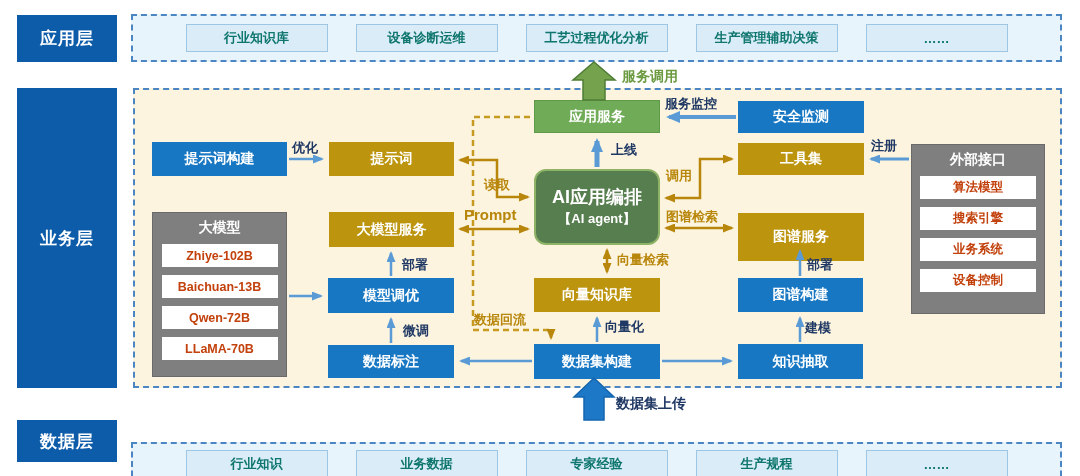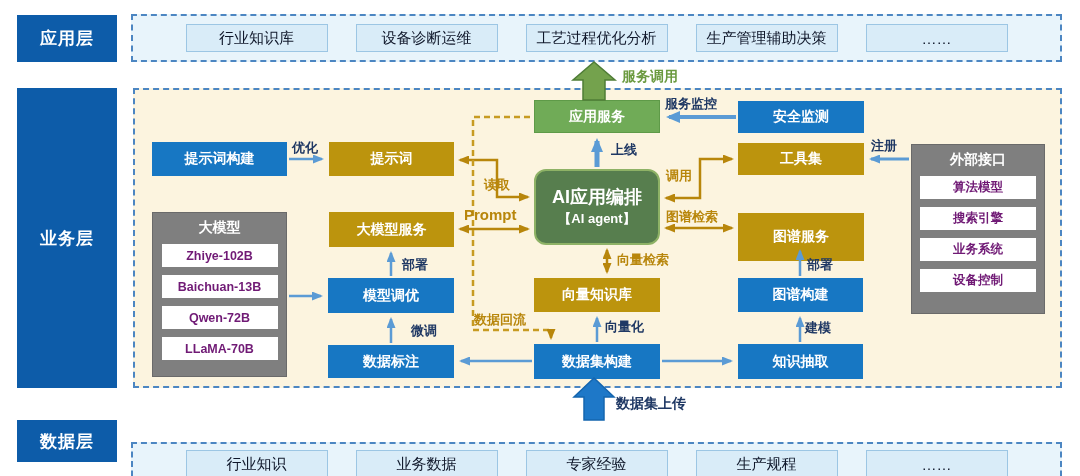--- a/index.html
+++ b/index.html
@@ -13,22 +13,22 @@
     display:flex;align-items:center;justify-content:center;z-index:2;letter-spacing:1px;
   }
   .panel-dashed{
     border:2px dashed #4C86C2;background:#E8F4FB;z-index:1;
   }
   .panel-beige{
     border:2px dashed #4C86C2;background:#FCF4DF;z-index:1;
   }
   .chip-row{position:absolute;left:0;top:0;right:0;bottom:0;display:flex;align-items:center;justify-content:center;gap:28px;}
   .chip{
-    width:140px;height:26px;background:#D9ECF8;border:1px solid #9CC6E4;color:#0f172a;
-    font-weight:normal;font-size:15px;display:flex;align-items:center;justify-content:center;
+    width:140px;height:26px;background:#D9ECF8;border:1px solid #9CC6E4;color:#0f766e;
+    font-weight:bold;font-size:13px;display:flex;align-items:center;justify-content:center;
   }
   .node{
     display:flex;align-items:center;justify-content:center;color:#fff;font-weight:bold;
     font-size:14px;z-index:2;text-align:center;
   }
   .blue{background:#1777C3;}
   .gold{background:#BC940D;}
   .green{background:#70AB57;border:1px solid #5E9A48;}
   .agent{
     background:#577E4E;border:2px solid #8EB266;border-radius:12px;flex-direction:column;
@@ -36,21 +36,21 @@
   }
   .agent .l1{font-size:18px;font-weight:bold;}
   .agent .l2{font-size:13px;font-weight:bold;}
   .gray-panel{
     background:#7F7F7F;border:1px solid #6A6A6A;z-index:2;display:flex;flex-direction:column;
     align-items:center;padding:3px 0 10px 0;
   }
   .gray-panel .gp-title{color:#fff;font-weight:bold;font-size:14px;height:24px;display:flex;align-items:center;}
   .gray-panel .gp-items{display:flex;flex-direction:column;gap:8px;margin-top:4px;}
   .chip-white{
-    width:116px;height:23px;background:#ffffff;color:#701a75;font-weight:bold;font-size:12.5px;
+    width:116px;height:23px;background:#ffffff;color:#c2410c;font-weight:bold;font-size:12.5px;
     display:flex;align-items:center;justify-content:center;
   }
   .edge-label{position:absolute;z-index:4;font-weight:bold;font-size:13px;white-space:nowrap;}
   .navy{color:#1F3864;}
   .gold-t{color:#B8860B;}
   .green-t{color:#6B9A3F;font-family:Liberation Mono, monospace;}
   .prompt-t{font-size:15px;}
   .big-t{font-size:14px;}
   svg.overlay{position:absolute;left:0;top:0;z-index:3;pointer-events:none;}
 </style>
@@ -162,21 +162,21 @@
     <path d="M530,117 L473,117 L473,330 L551,330 L551,338" stroke="#C79B22" stroke-width="2.5" fill="none" stroke-dasharray="6,4" marker-end="url(#ag)"></path>
 
     <path d="M583,100 L583,80 L573,80 L594,62 L615,80 L605,80 L605,100 Z" fill="#74A24D" stroke="#4F7D36" stroke-width="1.5"></path>
     <path d="M584,420 L584,397 L574,397 L594,378 L614,397 L604,397 L604,420 Z" fill="#1E78C8" stroke="#1565AE" stroke-width="1.5"></path>
   </svg>
 
   <div class="edge-label navy" style="left:292px;top:139px;">优化</div>
   <div class="edge-label gold-t" style="left:484px;top:176px;">读取</div>
   <div class="edge-label gold-t prompt-t" style="left:464px;top:206px;">Prompt</div>
   <div class="edge-label navy" style="left:402px;top:256px;">部署</div>
-  <div class="edge-label navy" style="left:403px;top:322px;margin-left:8px;">微调</div>
+  <div class="edge-label navy" style="left:403px;top:322px;">微调</div>
   <div class="edge-label gold-t" style="left:474px;top:311px;">数据回流</div>
   <div class="edge-label gold-t" style="left:617px;top:251px;">向量检索</div>
   <div class="edge-label navy" style="left:605px;top:318px;">向量化</div>
   <div class="edge-label navy" style="left:611px;top:141px;">上线</div>
   <div class="edge-label navy" style="left:665px;top:95px;">服务监控</div>
   <div class="edge-label gold-t" style="left:666px;top:167px;">调用</div>
   <div class="edge-label gold-t" style="left:666px;top:208px;">图谱检索</div>
   <div class="edge-label navy" style="left:807px;top:256px;">部署</div>
   <div class="edge-label navy" style="left:805px;top:319px;">建模</div>
   <div class="edge-label navy" style="left:871px;top:137px;">注册</div>

